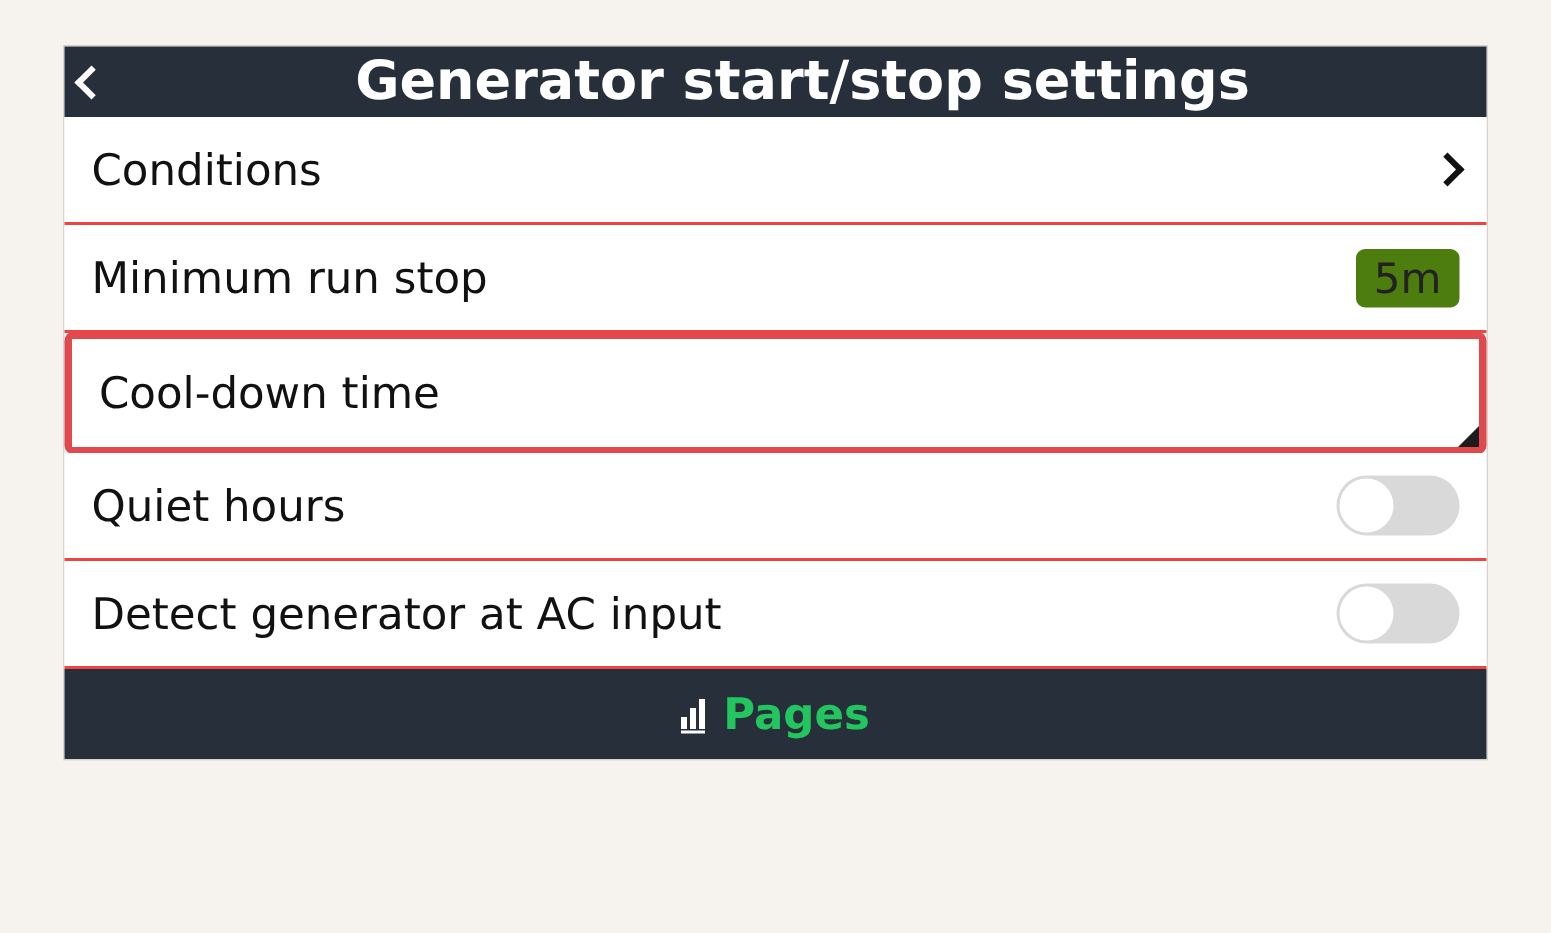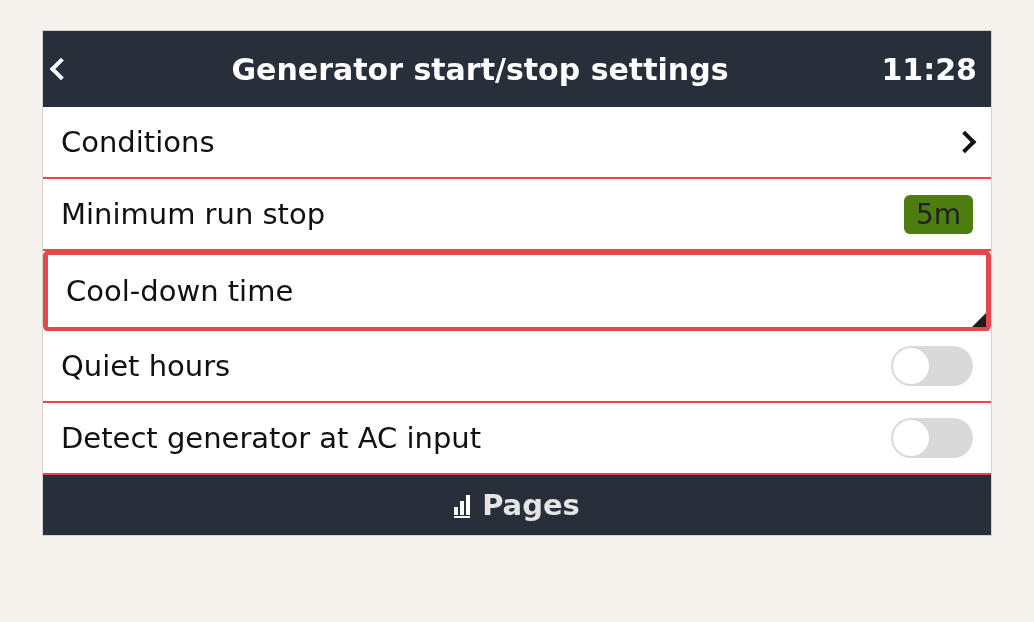--- a/index.html
+++ b/index.html
@@ -12,28 +12,28 @@
     justify-content: center;
     padding-top: 30px;
   }
   .device {
     width: 950px;
     background: #fff;
     border: 1px solid #d6d3cd;
   }
   
   .header {
-    height: 76px;
+    height: 47px;
     background: #272f3a;
     color: #fff;
     display: flex;
     align-items: center;
     padding: 0 14px 0 10px;
     font-weight: 700;
-    font-size: 30px;
+    font-size: 36px;
   }
   .header .back { width: 40px; display:flex; align-items:center; }
   .header .title { flex: 1; text-align: center; }
   .header .clock { width: 110px; text-align: right; }
 
   
   .row {
     height: 72px;
     display: flex;
     align-items: center;
@@ -93,21 +93,21 @@
     right:0; bottom:0;
     width:0; height:0;
     border-left: 14px solid transparent;
     border-bottom: 14px solid #1c1c1c;
   }
 
   
   .footer {
     height: 60px;
     background: #272f3a;
-    color:#e5e5e5;
+    color:#22c55e;
     display:flex;
     font-size:29px;
     font-weight:700;
   }
   .footer .half {
     flex:1;
     display:flex;
     align-items:center;
     justify-content:center;
     gap:12px;
@@ -145,21 +145,20 @@
 </head>
 <body>
 
 <div class="device">
 
   <div class="header">
     <div class="back">
       <span class="icon-chevron-left"></span>
     </div>
     <div class="title">Generator start/stop settings</div>
-    <div class="clock">11:28</div>
   </div>
 
   <div class="row">
     <div class="label">Conditions</div>
     <div class="right">
       <span class="icon-chevron-right"></span>
     </div>
   </div>
 
   <div class="row">

